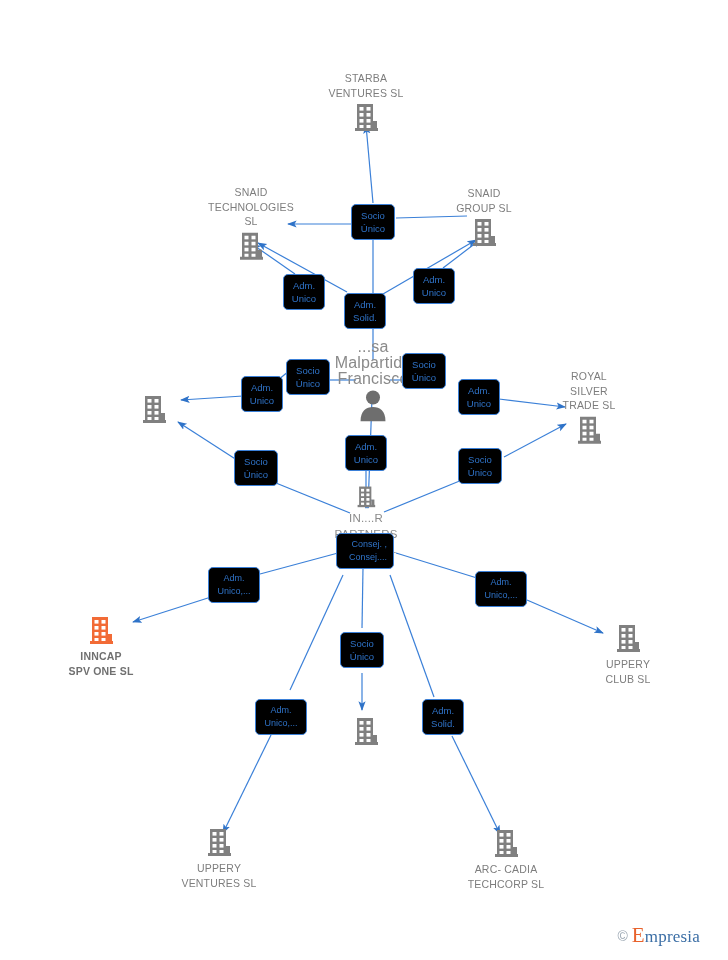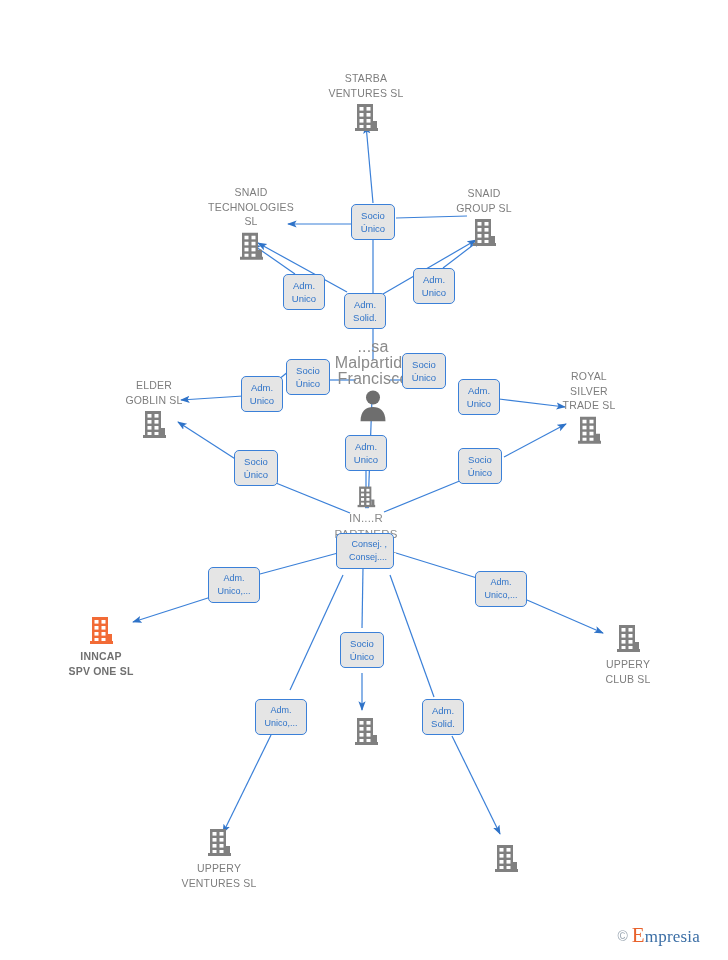--- a/index.html
+++ b/index.html
@@ -62,21 +62,21 @@
     color: #8a8a8a;
   }
   .node.person .label {
     font-size: 16px;
     line-height: 16px;
     color: #8a8a8a;
   }
   .edge-label {
     position: absolute;
     transform: translate(-50%, -50%);
-    background: #e5e5e5;
+    background: #000000;
     border: 1px solid #3b80d8;
     border-radius: 5px;
     color: #2f73c8;
     font-size: 9.5px;
     line-height: 13px;
     padding: 4px 6px;
     text-align: center;
     white-space: pre-line;
     box-sizing: border-box;
   }
@@ -204,22 +204,20 @@
       <div class="node person label-above" style="left: 373px; top: 380px;">
         <span class="label">...sa
 Malpartida
 Francisco</span>
         <span class="icon-wrap"><svg width="30" height="34" viewBox="0 0 30 34">
             <circle cx="15" cy="10" r="7" fill="#6e6e6e"></circle>
             <path d="M2.5,34 C2.5,23.5 8,19.5 15,19.5 C22,19.5 27.5,23.5 27.5,34 Z" fill="#6e6e6e"></path>
           </svg></span>
       </div>
       <div class="node label-above" style="left: 154px; top: 410px;">
-        <span class="label">ELDER
-GOBLIN  SL</span>
         <span class="icon-wrap"><svg width="34" height="34" viewBox="0 0 34 34">
             <rect x="8" y="3" width="16" height="26" fill="#808080"></rect>
             <rect x="24" y="20" width="4" height="9" fill="#808080"></rect>
             <rect x="6" y="27" width="23" height="3" fill="#808080"></rect>
             <rect x="10.5" y="6" width="4" height="3.6" fill="#fff"></rect>
             <rect x="17.5" y="6" width="4" height="3.6" fill="#fff"></rect>
             <rect x="10.5" y="12" width="4" height="3.6" fill="#fff"></rect>
             <rect x="17.5" y="12" width="4" height="3.6" fill="#fff"></rect>
             <rect x="10.5" y="18" width="4" height="3.6" fill="#fff"></rect>
             <rect x="17.5" y="18" width="4" height="3.6" fill="#fff"></rect>
@@ -336,20 +334,22 @@
             <rect x="6" y="27" width="23" height="3" fill="#808080"></rect>
             <rect x="10.5" y="6" width="4" height="3.6" fill="#fff"></rect>
             <rect x="17.5" y="6" width="4" height="3.6" fill="#fff"></rect>
             <rect x="10.5" y="12" width="4" height="3.6" fill="#fff"></rect>
             <rect x="17.5" y="12" width="4" height="3.6" fill="#fff"></rect>
             <rect x="10.5" y="18" width="4" height="3.6" fill="#fff"></rect>
             <rect x="17.5" y="18" width="4" height="3.6" fill="#fff"></rect>
             <rect x="10.5" y="24" width="4" height="3" fill="#fff"></rect>
             <rect x="17.5" y="24" width="4" height="3" fill="#fff"></rect>
           </svg></span>
+        <span class="label">ARC- CADIA
+TECHCORP  SL</span>
       </div>
     </div>
   <div id="edge-label-layer">
       <div class="edge-label" style="left: 373px; top: 222px; width: 44px;">Socio
 Único</div>
       <div class="edge-label" style="left: 304px; top: 292px; width: 42px;">Adm.
 Unico</div>
       <div class="edge-label" style="left: 365px; top: 311px; width: 42px;">Adm.
 Solid.</div>
       <div class="edge-label" style="left: 434px; top: 286px; width: 42px;">Adm.

